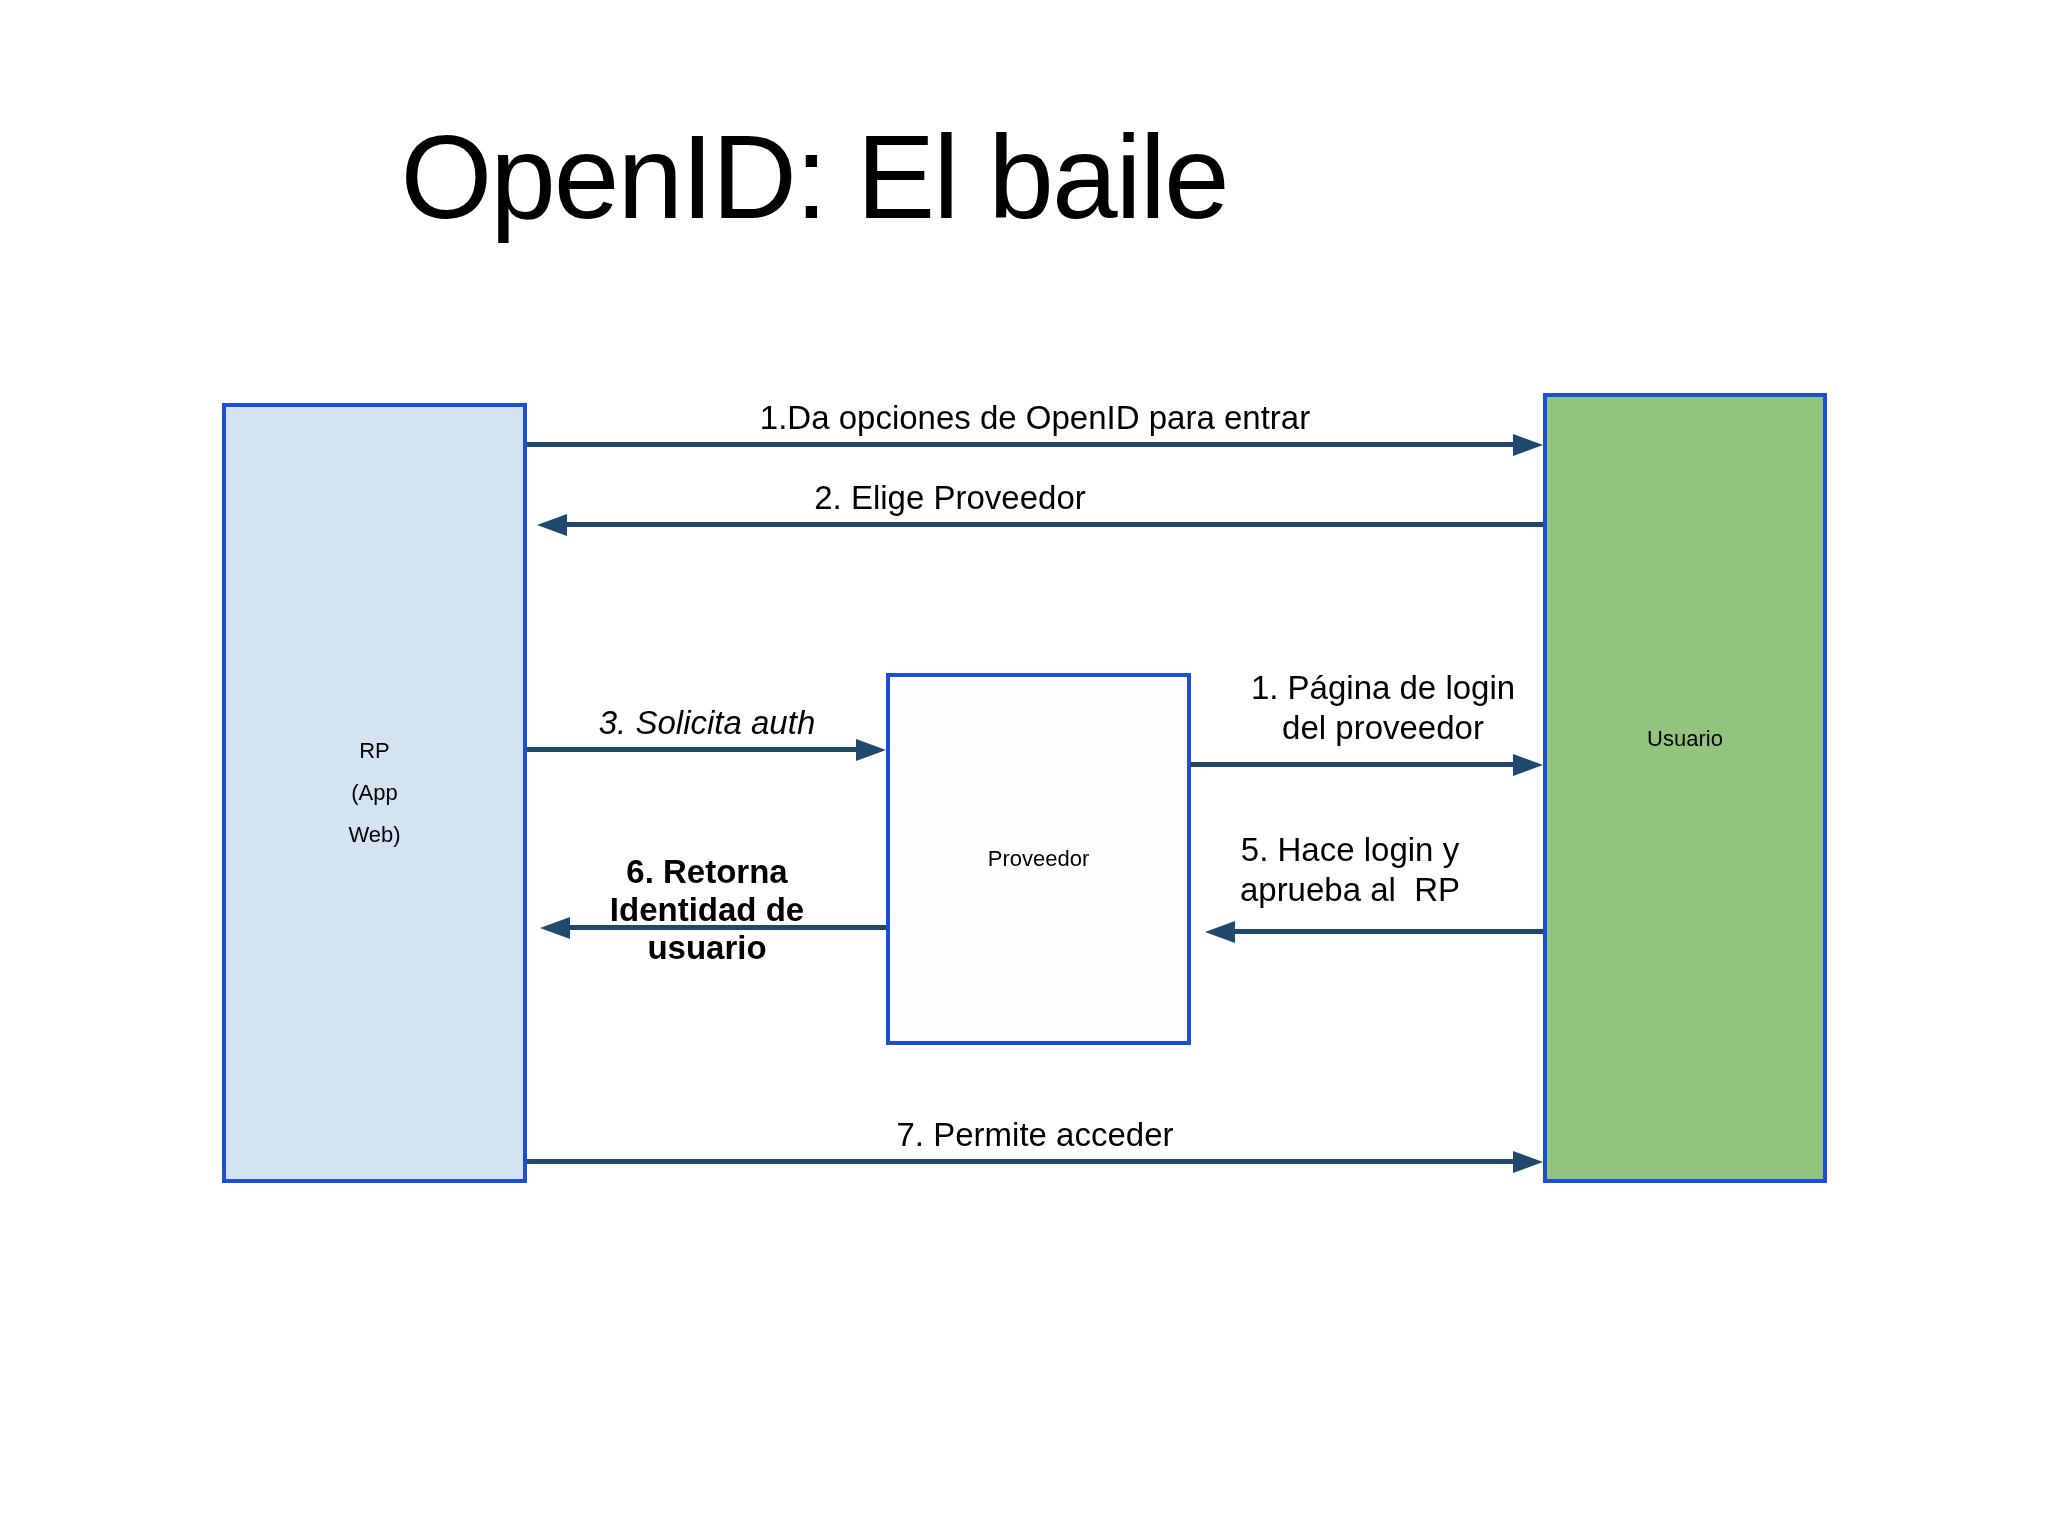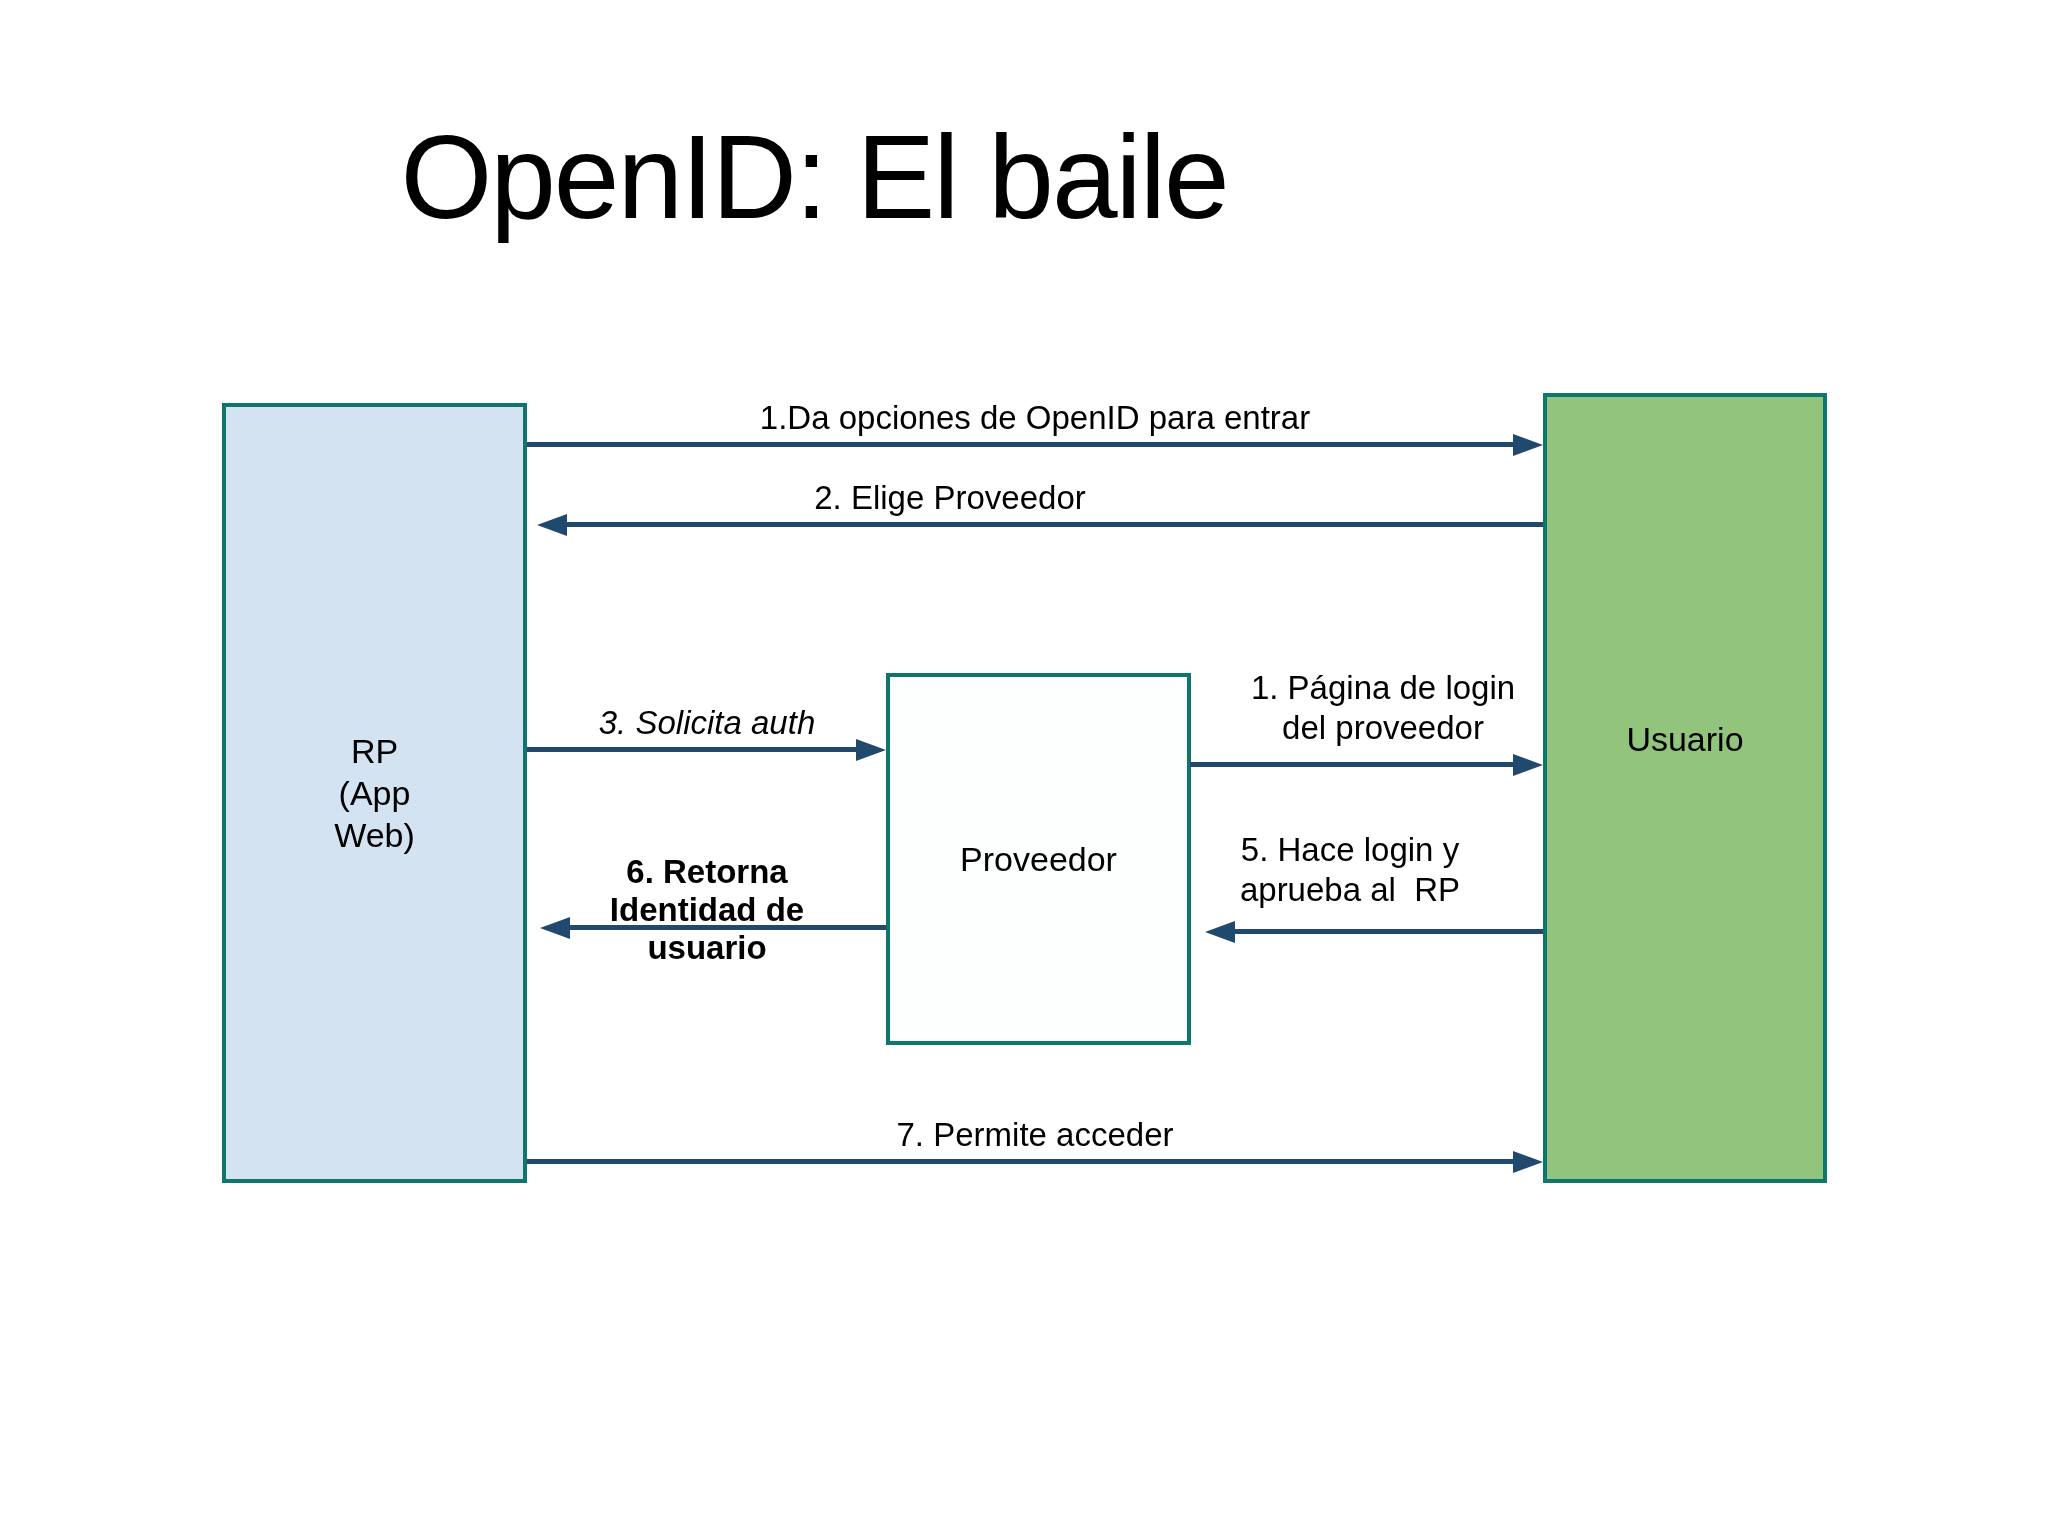--- a/index.html
+++ b/index.html
@@ -7,23 +7,23 @@
     width:2048px;height:1536px;position:relative;overflow:hidden;
     font-family:"Liberation Sans", sans-serif;color:#000;
   }
   .title{
     position:absolute;left:0;top:104px;width:1628px;
     text-align:center;font-size:118px;line-height:1.25;
     letter-spacing:-2px;color:#000;
   }
   .actor{
     position:absolute;box-sizing:border-box;
-    border:4px solid #0f766e;
+    border:4px solid #1d4ed8;
     display:flex;align-items:center;justify-content:center;
-    text-align:center;font-size:34px;line-height:42px;
+    text-align:center;font-size:22px;line-height:42px;
     white-space:pre-wrap;
   }
   .actor-rp{left:222px;top:403px;width:305px;height:780px;background:#d4e3f2;}
   .actor-proveedor{left:886px;top:673px;width:305px;height:372px;background:#fdfefe;}
   .actor-usuario{left:1543px;top:393px;width:284px;height:790px;background:#93c47d;align-items:flex-start;}
   .actor-usuario .actor-label{position:absolute;left:0;top:321px;width:100%;}
   .msg-label{
     position:absolute;text-align:center;font-size:33px;line-height:40px;
     white-space:pre-wrap;z-index:5;
   }

